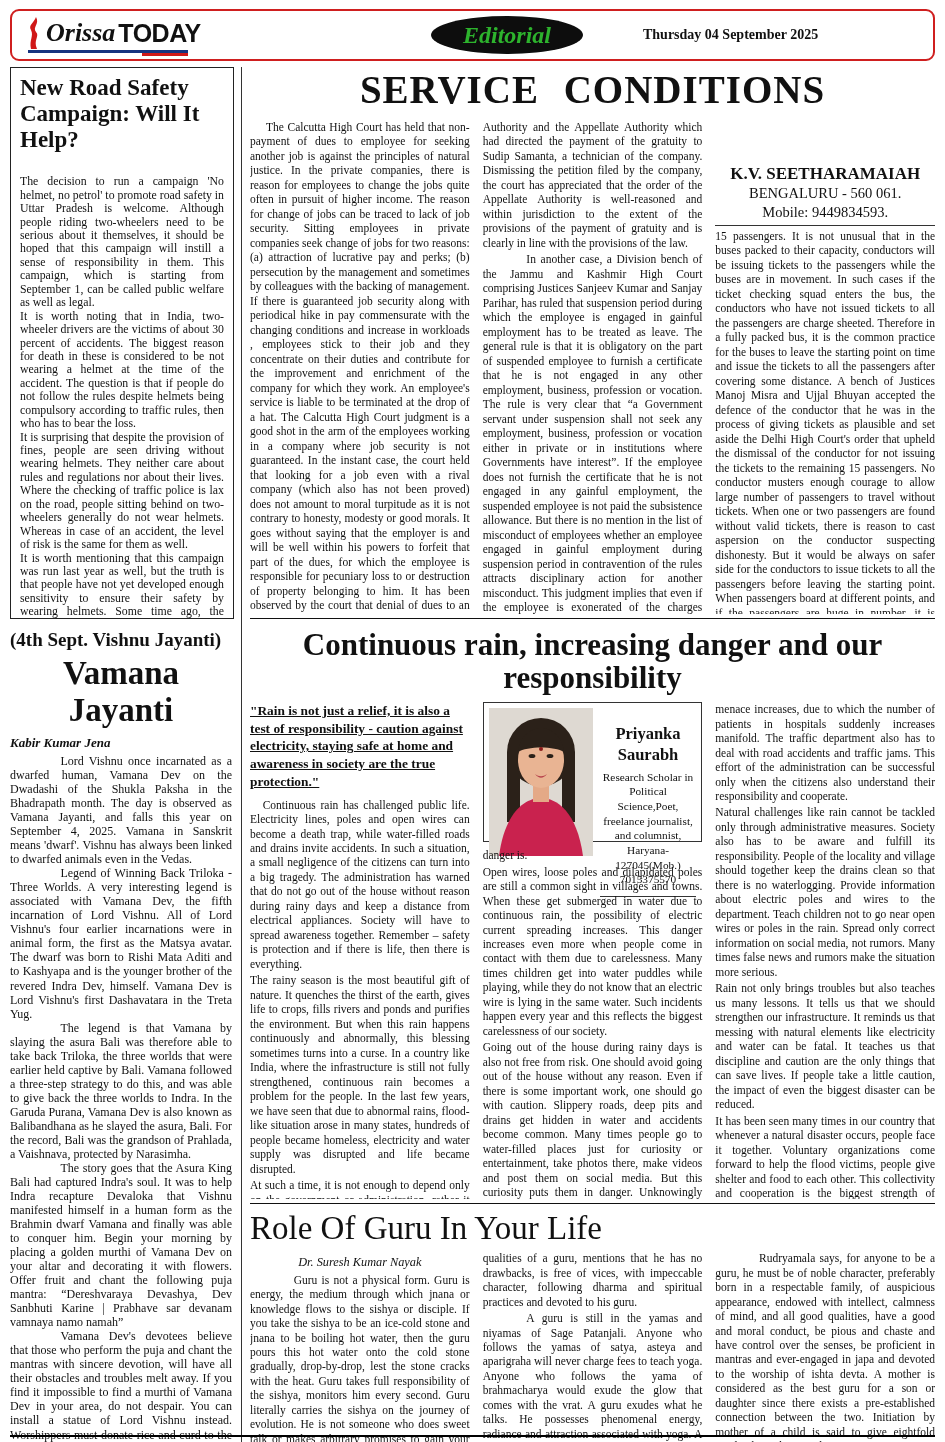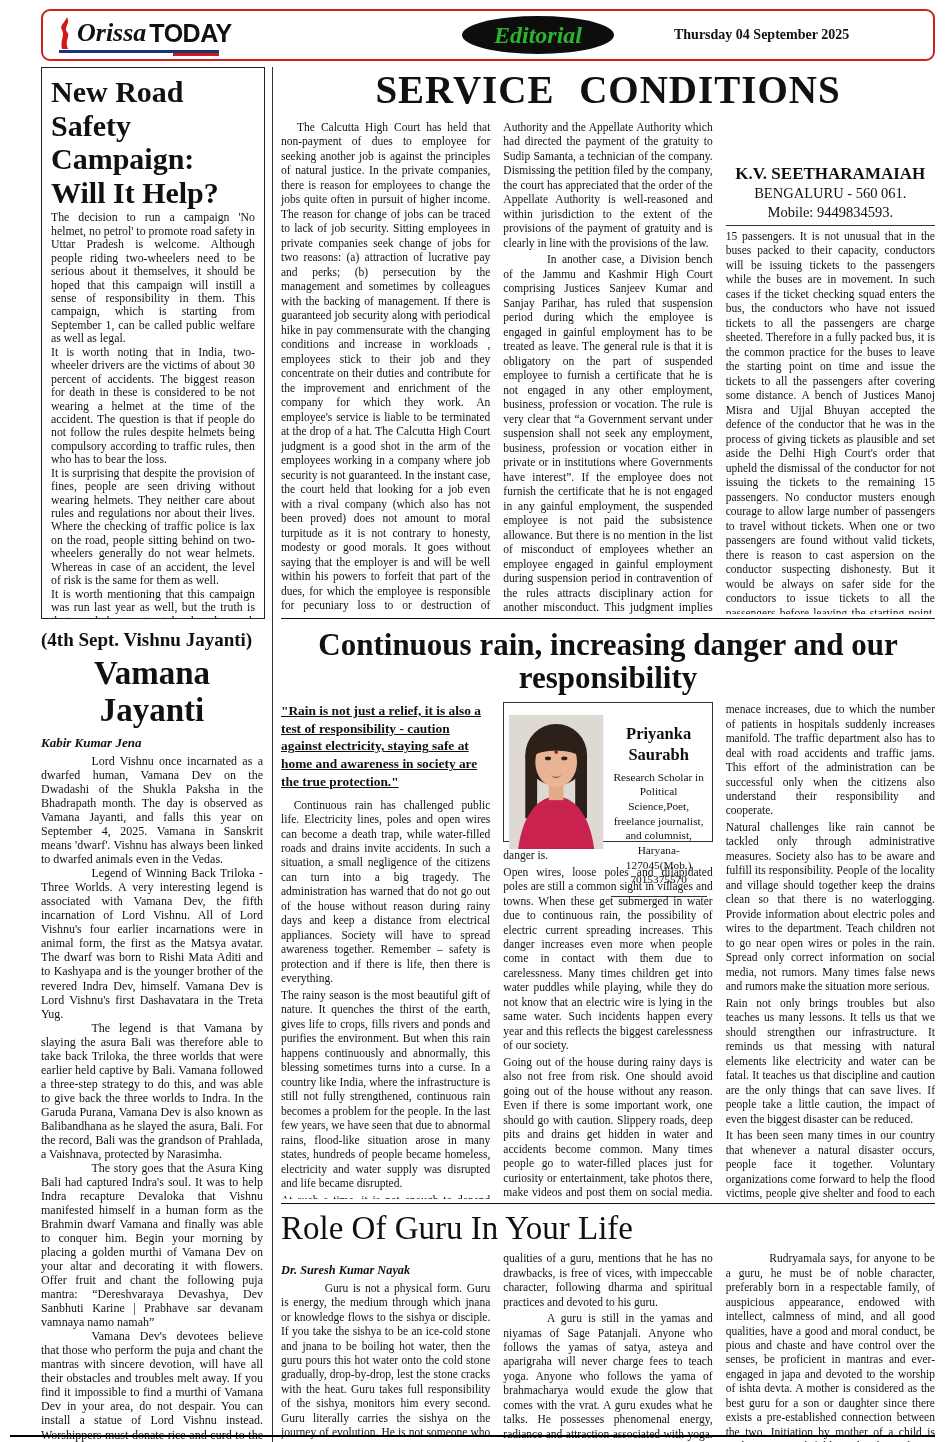--- a/index.html
+++ b/index.html
@@ -1,17 +1,17 @@
 <!DOCTYPE html>
 <html><head>
 <meta charset="utf-8">
 <style>
   html,body{margin:0;padding:0;background:#f2f2f2;}
   .page{width:945px;height:1442px;margin:0 auto;background:#ffffff;position:relative;
-        font-family:"Liberation Serif",serif;color:#111;overflow:hidden;box-sizing:border-box;padding-left:31px;}
+        font-family:"Liberation Serif",serif;color:#111;overflow:hidden;box-sizing:border-box;}
   
   .header{margin:9px 10px 0;height:52px;border:2.5px solid #cf1f1f;border-radius:9px;
           display:flex;align-items:center;padding:0 16px;box-sizing:border-box;gap:8px;}
   .brand{display:flex;flex-direction:column;justify-content:center;min-width:205px;}
   .brand-row{display:flex;align-items:center;gap:3px;}
   .brand-italic{font-style:italic;font-weight:bold;font-size:26px;letter-spacing:0;}
   .brand-bold{font-family:"Liberation Sans",sans-serif;font-weight:800;font-size:25px;letter-spacing:-.5px;}
   .logo-underline{height:3px;background:#16337f;width:160px;margin-top:1px;position:relative;}
   .logo-underline .red-seg{position:absolute;right:0;top:3px;width:46px;height:3px;background:#d01818;}
   .editorial-oval{width:152px;height:38px;background:#0d0d0d;border-radius:50%;
@@ -23,21 +23,21 @@
   .left-rail{width:232px;flex:none;border-right:1px solid #333;padding-right:7px;box-sizing:border-box;}
   .center{flex:1;padding-left:8px;display:flex;flex-direction:column;min-width:0;}
   
   .cols{display:flex;gap:13px;}
   .col{flex:1;text-align:justify;font-size:11.5px;line-height:1.26;min-width:0;}
   .col p{margin:0 0 2px;}
   hr.rule{border:none;border-top:1.5px solid #111;margin:4px 0;}
   hr.thin{border:none;border-top:1px solid #333;margin:3px 0;}
   
   .road-box{border:1.5px solid #222;padding:7px 9px;height:552px;overflow:hidden;box-sizing:border-box;}
-  .road-title{font-size:30px;font-weight:bold;line-height:1.12;margin:0 0 2px;}
+  .road-title{font-size:23px;font-weight:bold;line-height:1.12;margin:0 0 23px;}
   .road-body{text-align:justify;font-size:11.8px;line-height:1.14;}
   .road-body p{margin:0;}
   
   .svc-title{text-align:center;font-size:39px;font-weight:bold;letter-spacing:1px;word-spacing:14px;margin:0 0 8px;}
   .svc-cols{height:494px;overflow:hidden;}
   .svc1 p{text-indent:1.4em;}
   .svc2 p:nth-child(n+2){text-indent:3.8em;}
   .svc-author{text-align:center;margin:2px 0 4px;}
   .svc-author .nm{font-weight:bold;font-size:17px;margin-top:43px;}
   .svc-author .ln{font-size:14.5px;}
@@ -54,21 +54,21 @@
   
   .vamana{padding:10px 2px 0 0;}
   .v-kicker{font-weight:bold;font-size:19px;margin:0 0 4px;}
   .v-title{font-weight:bold;font-size:33px;text-align:center;margin:0 0 6px;}
   .v-byline{font-weight:bold;font-style:italic;font-size:13px;margin:0 0 3px;}
   .v-body{text-align:justify;font-size:12px;line-height:1.17;}
   .v-body p{margin:0;text-indent:4.2em;}
   
   .guru-title{text-align:left;font-size:33px;font-weight:normal;margin:4px 0 6px;line-height:1.0;}
   .guru-cols{height:262px;overflow:hidden;font-size:10.9px;line-height:1.21;}
-  .g-byline{font-weight:bold;font-style:italic;font-size:12.3px;margin:12px 0 2px;text-align:left;}
+  .g-byline{font-weight:normal;font-style:italic;font-size:12.3px;margin:4px 0 2px;text-align:center;}
   .guru1 p{text-indent:3.8em;}
   .guru2 p:nth-child(n+2){text-indent:3.8em;}
   .guru3 p{text-indent:3.8em;}
   .page-bottom-rule{position:absolute;left:10px;right:10px;bottom:5px;border-top:2px solid #000;}
 </style>
 </head>
 <body>
 
 <div class="page">
 

